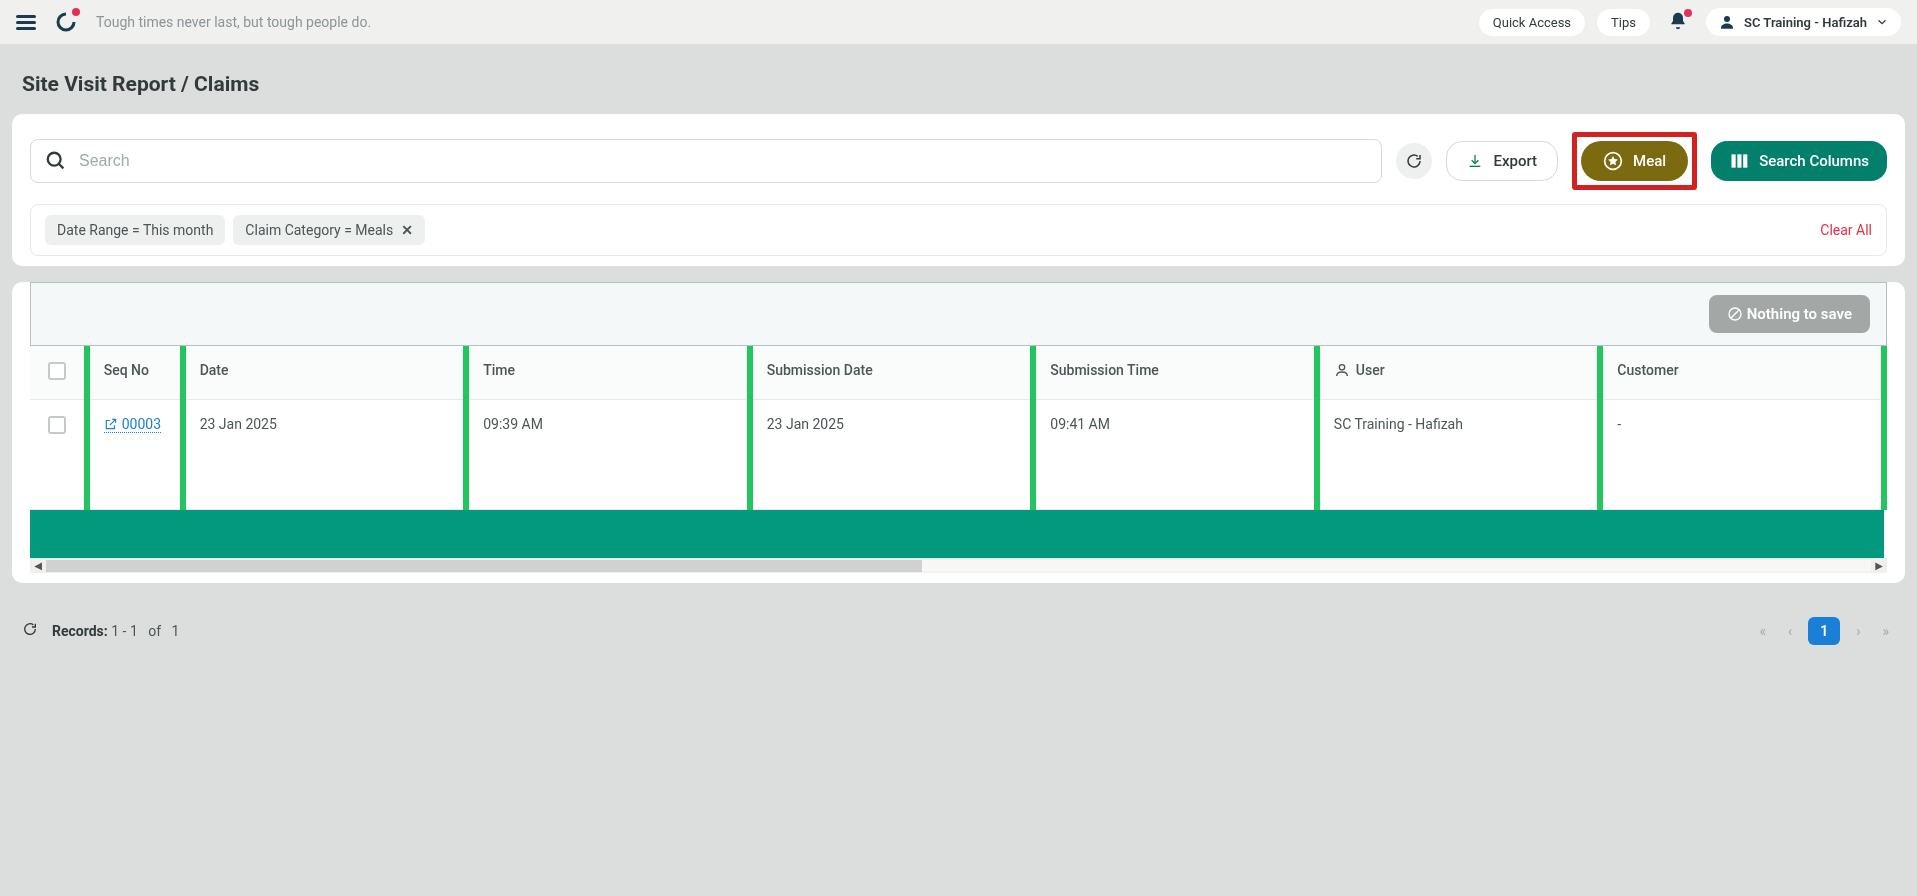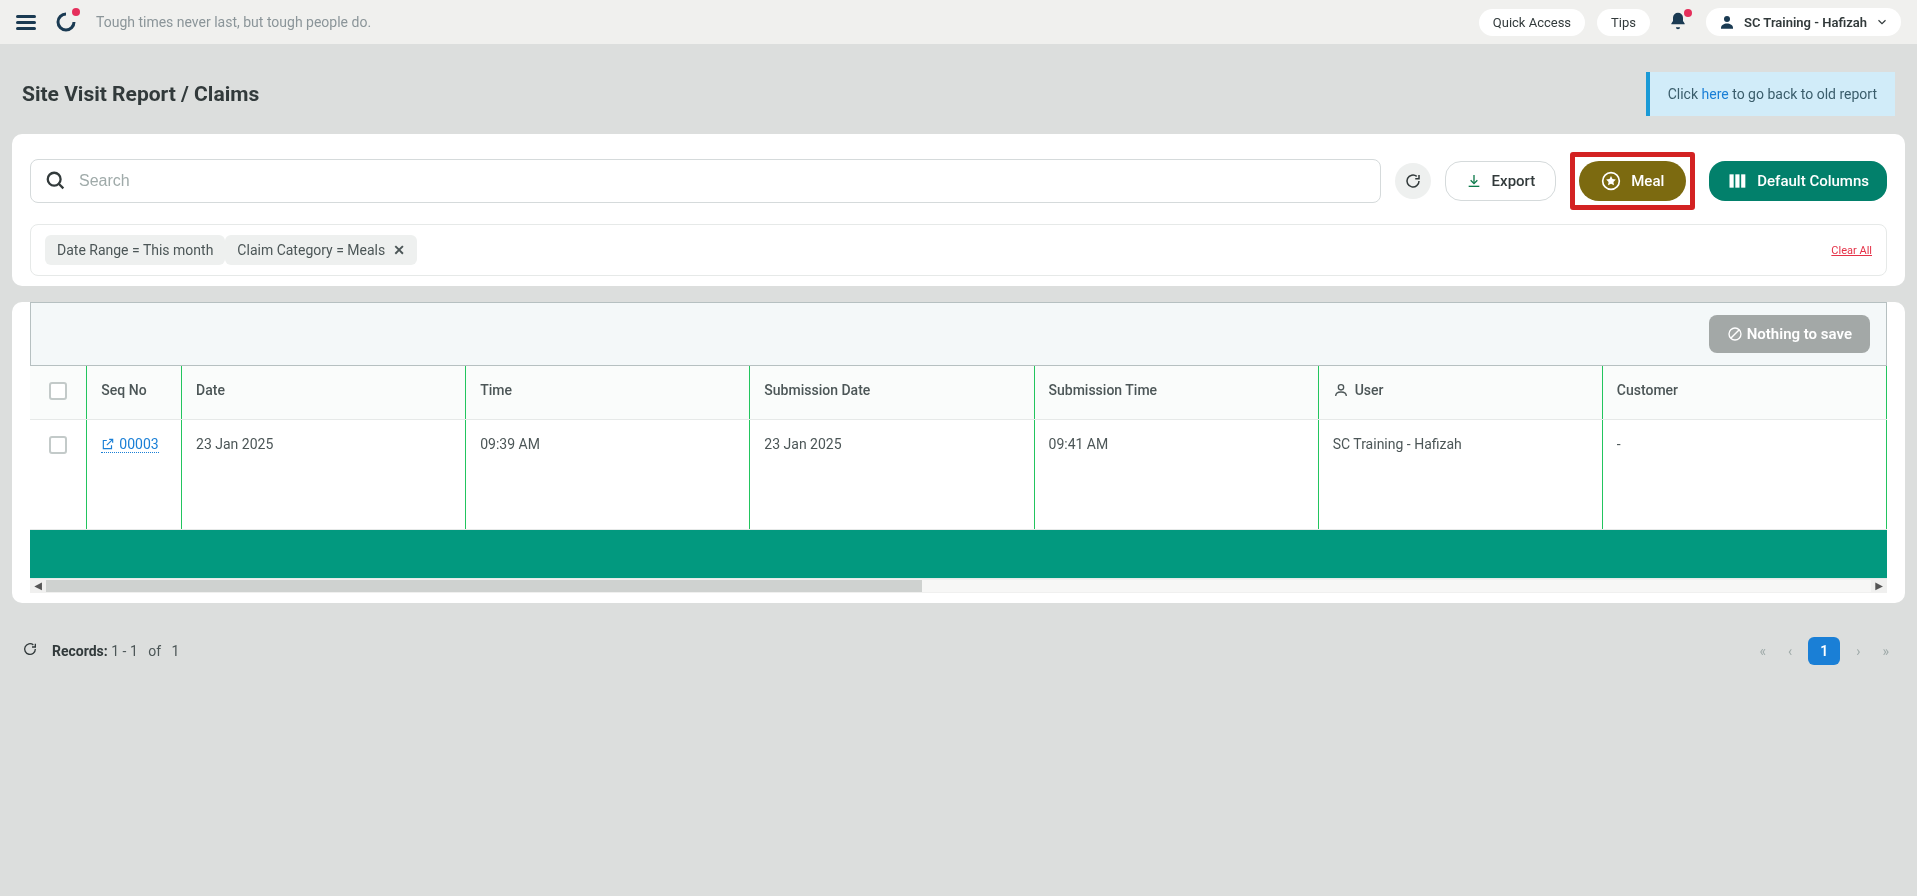--- a/index.html
+++ b/index.html
@@ -123,48 +123,48 @@
   }
   .btn-meal svg { width: 20px; height: 20px; }
   .btn-default {
     background: #02806b; color: #fff; padding: 10px 18px;
   }
   .btn-default svg { width: 20px; height: 20px; }
 
   .filters-row {
     border: 1px solid #e6e9e8; border-radius: 8px;
     padding: 10px 14px;
-    display: flex; align-items: center; 
+    display: flex; align-items: center; gap: 8px;
   }
   .chip {
     background: #eef0ef; border-radius: 6px; padding: 7px 12px;
     font-size: 14px; color: #4c5657; display: flex; align-items: center; gap: 8px;
   }
   .chip .x { cursor: pointer; font-weight: 600; color: #4c5657; }
-  .clear-all { margin-left: auto; color: #e53147; font-size: 11px; cursor: pointer; text-decoration: underline; }
+  .clear-all { margin-left: auto; color: #e53147; font-size: 14px; cursor: pointer; }
 
   
   .table-top {
     border: 1px solid #b6c0c1;
     background: #f4f8f9;
     height: 64px;
     display: flex; align-items: center; justify-content: flex-end;
     padding: 0 16px;
   }
   .nothing-btn {
     background: #a3a8a7; color: #fff; border-radius: 8px;
     padding: 10px 18px; display: flex; align-items: center; gap: 4px;
     font-size: 15px; font-weight: 600; cursor: not-allowed;
   }
   .nothing-btn svg { width: 16px; height: 16px; }
 
   .table-scroll { overflow-x: auto; border-bottom: 1px solid #e6e9e8; }
   table { border-collapse: collapse; width: 100%; min-width: 1800px; }
   th, td {
-    border-right: 1px solid #22c55e; border-bottom: 1px solid #e6e9e8;
+    border-right: 6px solid #22c55e; border-bottom: 1px solid #e6e9e8;
     padding: 16px 14px; text-align: left; font-size: 14px; color: #4c5657;
     vertical-align: top;
   }
   th { background: #fafcfb; font-weight: 500; }
   th:first-child, td:first-child { text-align: center; width: 54px; }
   .ck {
     width: 18px; height: 18px; border: 2px solid #c3cac9; border-radius: 3px;
     display: inline-block; cursor: pointer; background: #fff;
   }
   .seq-link {
@@ -233,23 +233,20 @@
           <path d="M6 9l6 6 6-6"></path>
         </svg>
     </div>
   </div>
 </div>
 
 <div class="page">
 
   <div class="breadcrumb-row">
     <div class="breadcrumb-title">Site Visit Report / Claims</div>
-    <div class="notice">
-      <span>Click </span><a href="#">here</a><span> to go back to old report</span>
-    </div>
   </div>
 
   <div class="card">
 
     <div class="toolbar">
       <div class="search-wrap">
         <svg viewBox="0 0 24 24" fill="none" stroke="#323a3b" stroke-width="2.5">
             <circle cx="10" cy="10" r="7"></circle>
             <line x1="20" y1="20" x2="15" y2="15"></line>
           </svg>
@@ -277,21 +274,21 @@
             </svg>
           <span>Meal</span>
         </div>
       </div>
       <div class="btn btn-default">
         <svg viewBox="0 0 24 24" fill="#fff">
             <rect x="3" y="4" width="5" height="16"></rect>
             <rect x="10" y="4" width="5" height="16"></rect>
             <rect x="17" y="4" width="5" height="16"></rect>
           </svg>
-        <span>Default Columns</span>
+        <span>Search Columns</span>
       </div>
     </div>
 
     <div class="filters-row">
       <div class="chip">
         <span>Date Range  =  This month</span>
       </div>
       <div class="chip">
         <span>Claim Category  =  Meals</span>
         <span class="x">✕</span>

